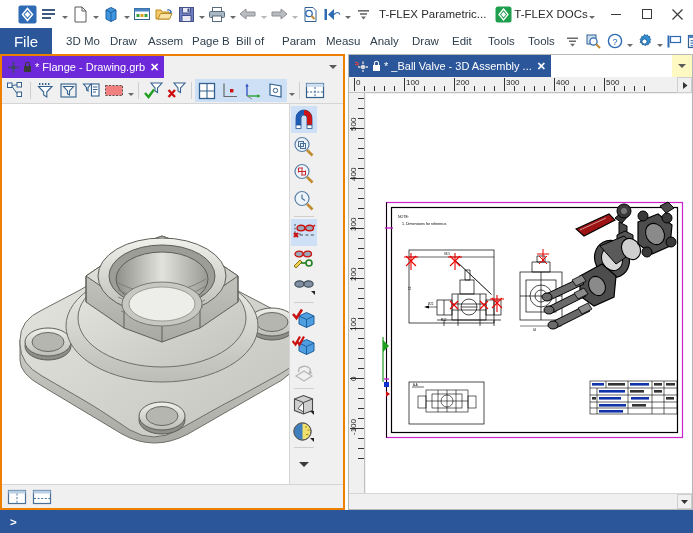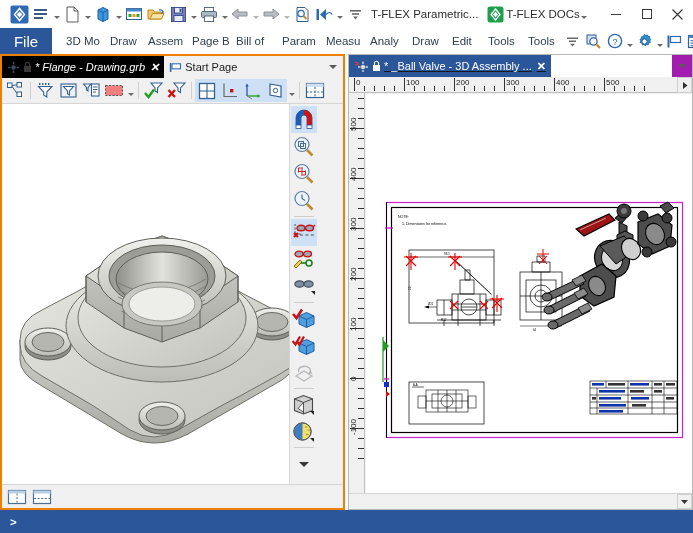--- a/index.html
+++ b/index.html
@@ -9,21 +9,21 @@
     font-size: 11px;
     background:#ffffff;
     color:#1b1b1b;
     -webkit-font-smoothing: none;
   }
   #app { position:relative; width:693px; height:533px; background:#ffffff; }
 
   
   .titlebar{
     position:absolute; left:0; top:0; width:693px; height:28px;
-    background:#ffffff; display:flex; align-items:center; padding-left:8px;
+    background:#ffffff; display:flex; align-items:center; padding-left:16px;
   }
   .qa-btn{
     width:22px; height:22px; display:flex; align-items:center; justify-content:center;
     flex:0 0 auto;
   }
   .qa-arrow{
     width:9px; height:22px; display:flex; align-items:flex-end; justify-content:center;
     padding-bottom:6px; flex:0 0 auto;
   }
   .qa-arrow i{
@@ -65,26 +65,26 @@
   .pane-left{ left:0; width:345px; border:2px solid #ed8000; border-top-width:2px; }
   .pane-right{ left:348px; width:345px; border:1px solid #b8b8b8; }
 
   
   .tabstrip{ position:absolute; left:0; top:0; height:22px; width:100%;
     background:#f0f0f0; display:flex; align-items:stretch; }
   .doc-tab{
     display:flex;align-items:center; gap:3px; padding:0 5px; height:22px;
     font-size:11px; white-space:nowrap; overflow:hidden; flex:0 0 auto;
   }
-  .doc-tab.active-o{ background:#000000; color:#ffffff;font-style:italic; }
+  .doc-tab.active-o{ background:#6d28d9; color:#ffffff; }
   .doc-tab.active-b{ background:#2b579a; color:#ffffff; }
   .doc-tab.inactive{ background:#f0f0f0; color:#1b1b1b; }
   .tab-close{ font-size:11px; font-weight:bold; margin-left:2px; }
   .tab-fill{ flex:1 1 auto; background:#f0f0f0; }
-  .tabstrip.blue-strip{ background:#a21caf;text-decoration:underline; }
+  .tabstrip.blue-strip{ background:#fef9c3; }
   .tabstrip.blue-strip .tab-fill{ background:#ffffff; }
   .tab-drop{ width:20px; display:flex;align-items:center;justify-content:center; flex:0 0 auto;}
   .tab-drop i{display:block;width:0;height:0;border-left:4px solid transparent;border-right:4px solid transparent;border-top:4px solid #5a5a5a;}
 
   
   .ltoolbar{ position:absolute; left:0; top:22px; width:100%; height:26px;
     background:#f0f0f0; display:flex; align-items:center; padding-left:2px; border-bottom:1px solid #d5d5d5;}
   .tb-btn{width:23px;height:23px;display:flex;align-items:center;justify-content:center;flex:0 0 auto;}
   .tb-sep{width:1px;height:17px;background:#cfcfcf;margin:0 3px;flex:0 0 auto;}
   .tb-arrow{width:9px;height:23px;display:flex;align-items:flex-end;justify-content:center;padding-bottom:6px;flex:0 0 auto;}
@@ -379,27 +379,20 @@
           <svg width="13" height="13" viewBox="0 0 13 13">
             <circle cx="6.5" cy="6.5" r="2.2" fill="#3a4a5a"></circle>
             <path d="M6.5 1 L6.5 3.6 M6.5 9.4 L6.5 12 M1 6.5 L3.6 6.5 M9.4 6.5 L12 6.5" stroke="#3a4a5a" stroke-width="1.6"></path>
           </svg>
           <svg width="9" height="12" viewBox="0 0 9 12">
             <path d="M2.5 5 V3.2 a2 2 0 0 1 4 0 V5" fill="none" stroke="#3a3a3a" stroke-width="1.1"></path>
             <rect x="1" y="5" width="7" height="6" fill="#3a3a3a"></rect>
           </svg>
           <span>* Flange - Drawing.grb</span>
           <span class="tab-close">✕</span>
-        </div>
-        <div class="doc-tab inactive">
-          <svg width="13" height="11" viewBox="0 0 13 11">
-            <rect x="0.8" y="1" width="1.6" height="9" fill="#2f6bb5"></rect>
-            <rect x="3" y="1.8" width="8.5" height="5" fill="#ffffff" stroke="#2f6bb5" stroke-width="1.1"></rect>
-          </svg>
-          <span>Start Page</span>
         </div>
         <div class="tab-fill"></div>
         <div class="tab-drop">
             <i></i>
           </div>
       </div>
 
       <div class="ltoolbar">
         <div class="tb-btn">
           <svg width="19" height="19" viewBox="0 0 19 19">

